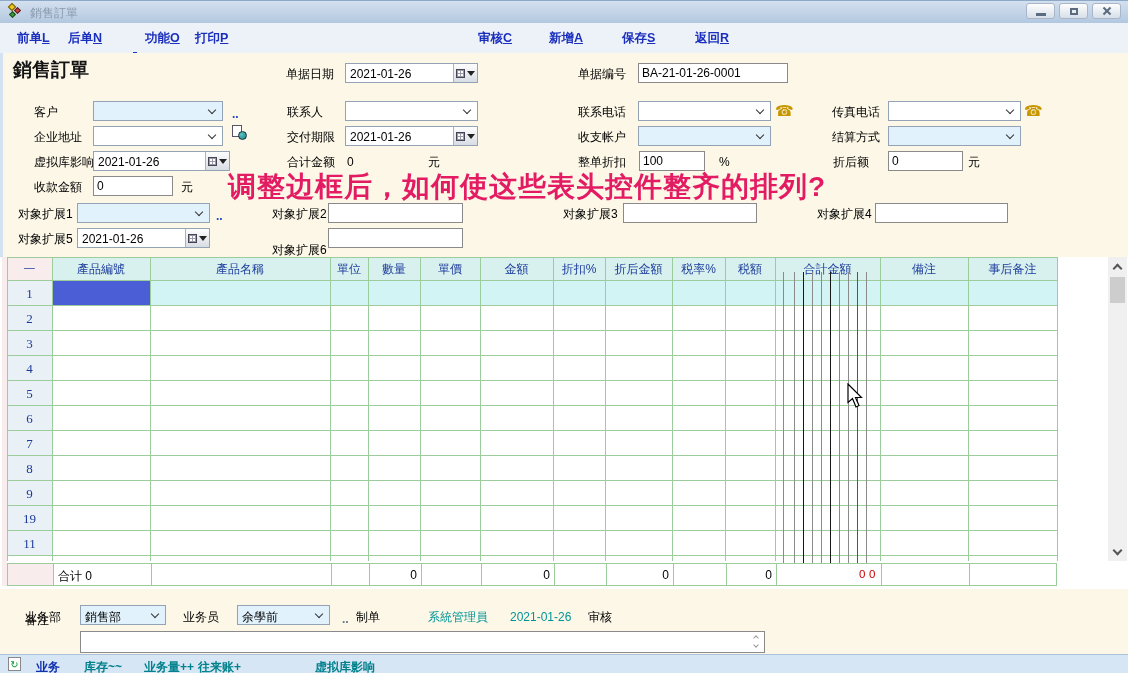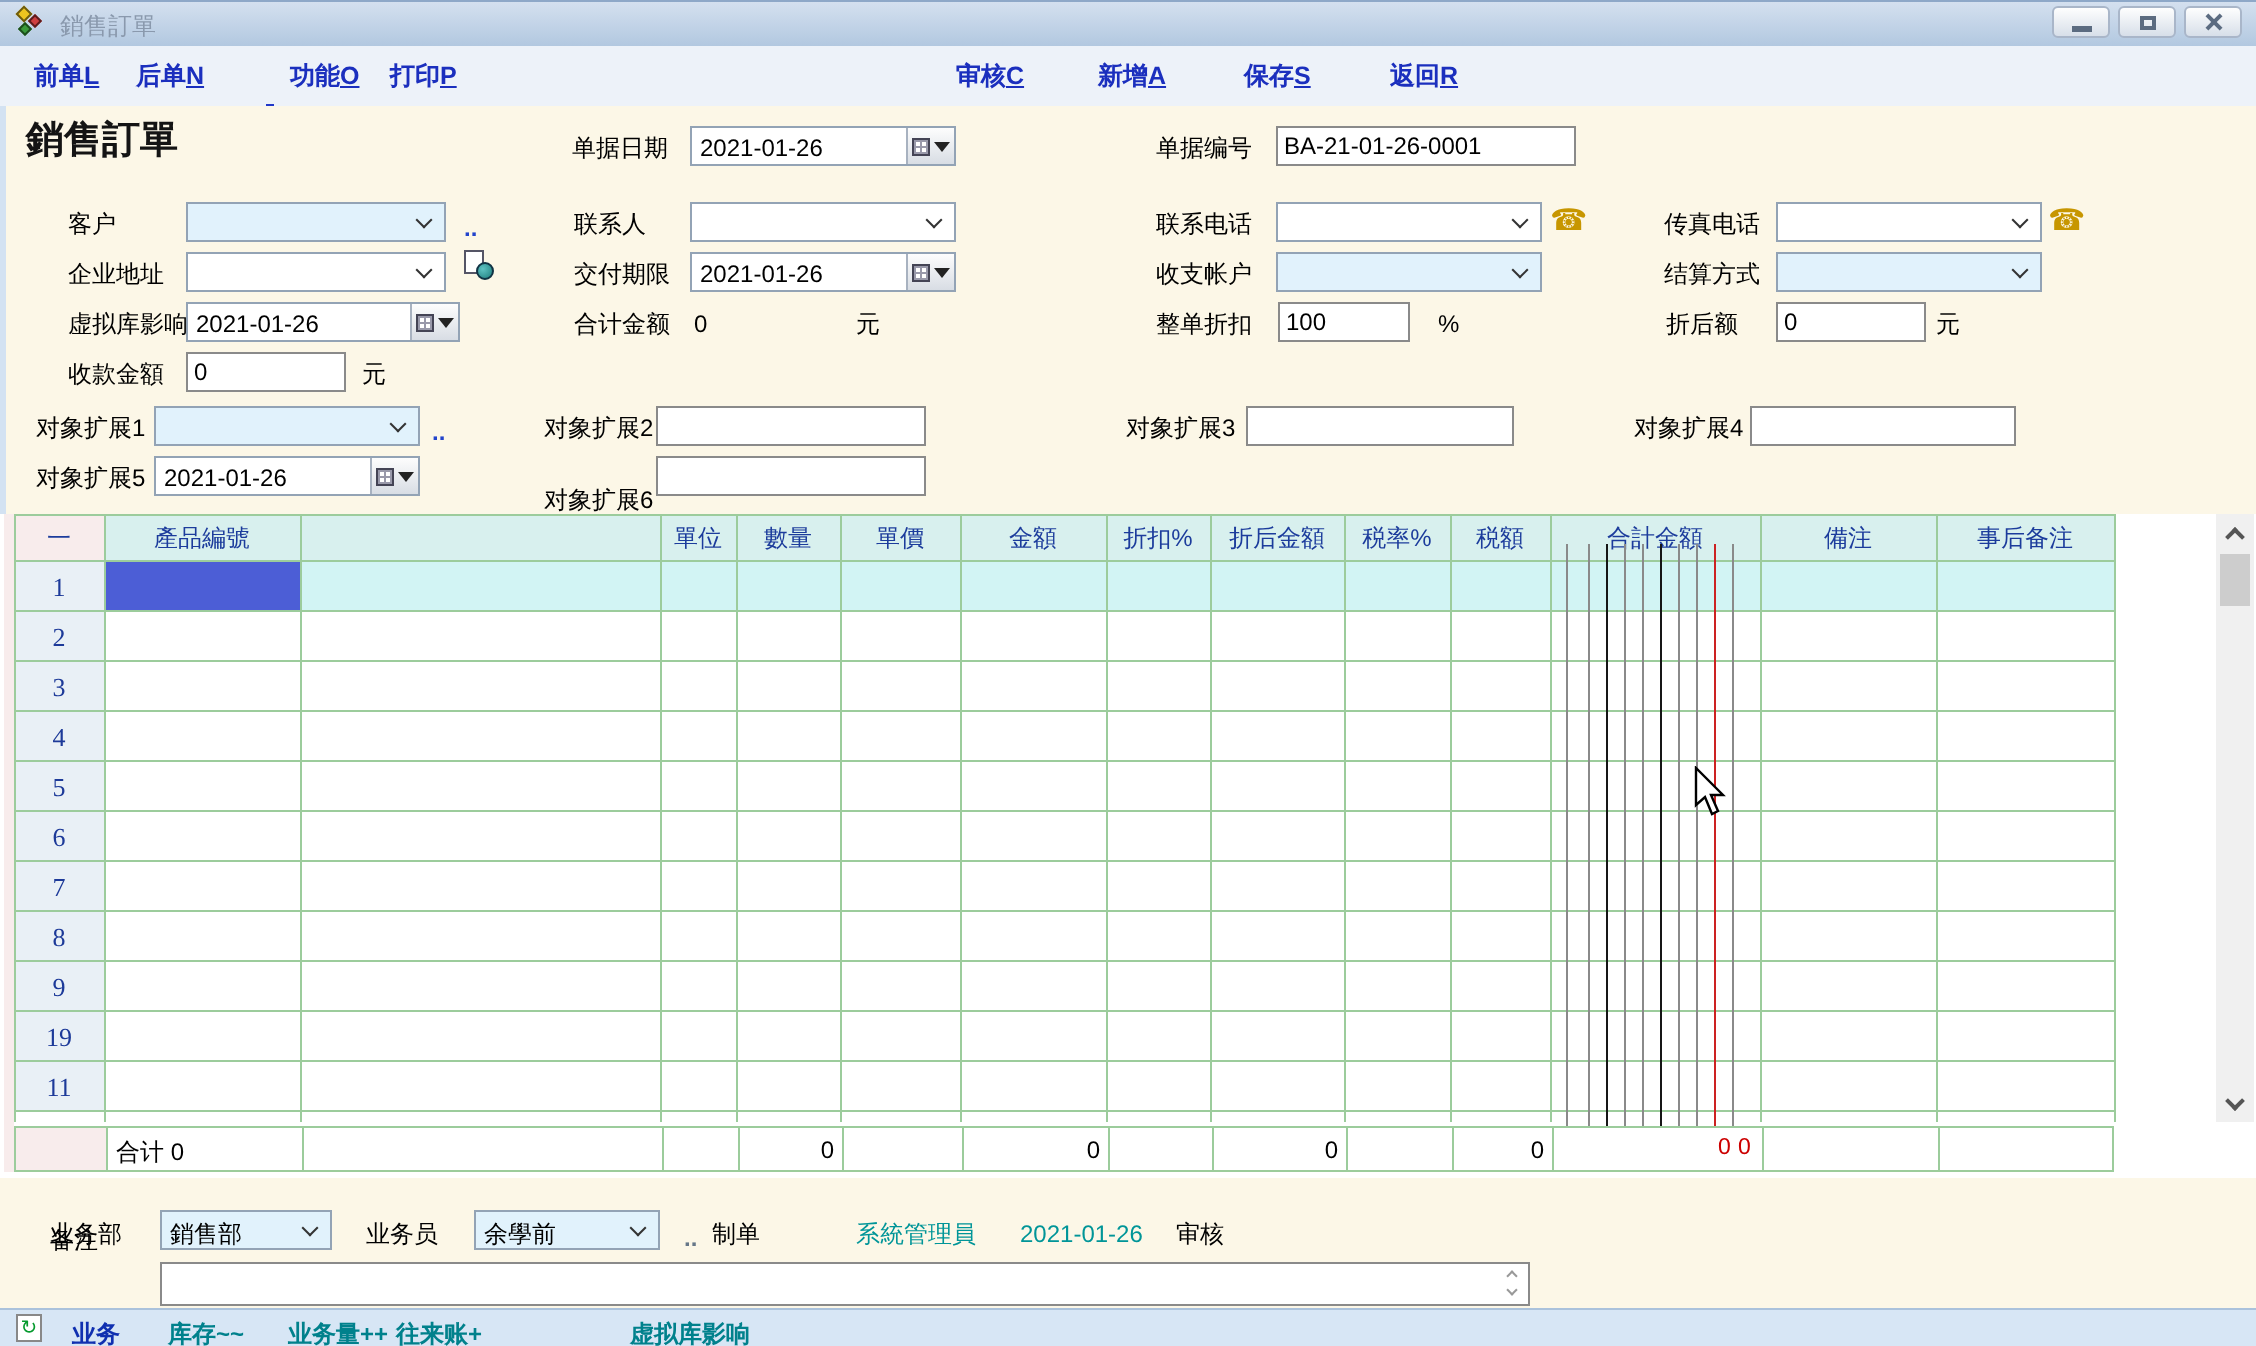--- a/index.html
+++ b/index.html
@@ -207,20 +207,21 @@
   <span class="lb" style="left:578px;top:154px">整单折扣</span>
   <input class="ti" style="left: 639px; top: 150px; width: 66px;" value="100">
   <span class="lb" style="left:719px;top:154px">%</span>
   <span class="lb" style="left:833px;top:154px">折后额</span>
   <input class="ti" style="left: 888px; top: 150px; width: 75px;" value="0">
   <span class="lb" style="left:968px;top:154px">元</span>
 
   <span class="lb" style="left:34px;top:179px">收款金額</span>
   <input class="ti" style="left: 93px; top: 175px; width: 80px;" value="0">
   <span class="lb" style="left:181px;top:179px">元</span>
+  <div id="annot" class="a">调整边框后，如何使这些表头控件整齐的排列?</div>
 
   <span class="lb" style="left:18px;top:206px">对象扩展1</span>
   <div class="cb blue" style="left:77px;top:202px;width:133px">
       <span class="cbv"></span>
       <i class="cv"></i>
     </div>
   <span class="more" style="left:216px;top:208px">..</span>
   <span class="lb" style="left:272px;top:206px">对象扩展2</span>
   <input class="ti" style="left: 328px; top: 202px; width: 135px;" value="">
   <span class="lb" style="left:563px;top:206px">对象扩展3</span>
@@ -243,20 +244,21 @@
   <div id="indicator" class="a"></div>
   <div id="ghead" class="a"></div>
   <div id="gheadpink" class="a"></div>
   <div id="rncol" class="a"></div>
   <div id="row1" class="a"></div>
   <div id="selcell" class="a"></div>
   <div id="hlines" class="a"></div>
 
   <div class="hc" style="left:7px;width:45px">一</div>
   <div class="hc" style="left:52px;width:98px">產品編號</div>
+  <div class="hc" style="left:150px;width:180px">產品名稱</div>
   <div class="hc" style="left:330px;width:38px">單位</div>
   <div class="hc" style="left:368px;width:52px">數量</div>
   <div class="hc" style="left:420px;width:60px">單價</div>
   <div class="hc" style="left:480px;width:73px">金額</div>
   <div class="hc" style="left:553px;width:52px">折扣%</div>
   <div class="hc" style="left:605px;width:67px">折后金額</div>
   <div class="hc" style="left:672px;width:53px">税率%</div>
   <div class="hc" style="left:725px;width:50px">税額</div>
   <div class="hc" style="left:775px;width:105px">合計金額</div>
   <div class="hc" style="left:880px;width:88px">備注</div>

